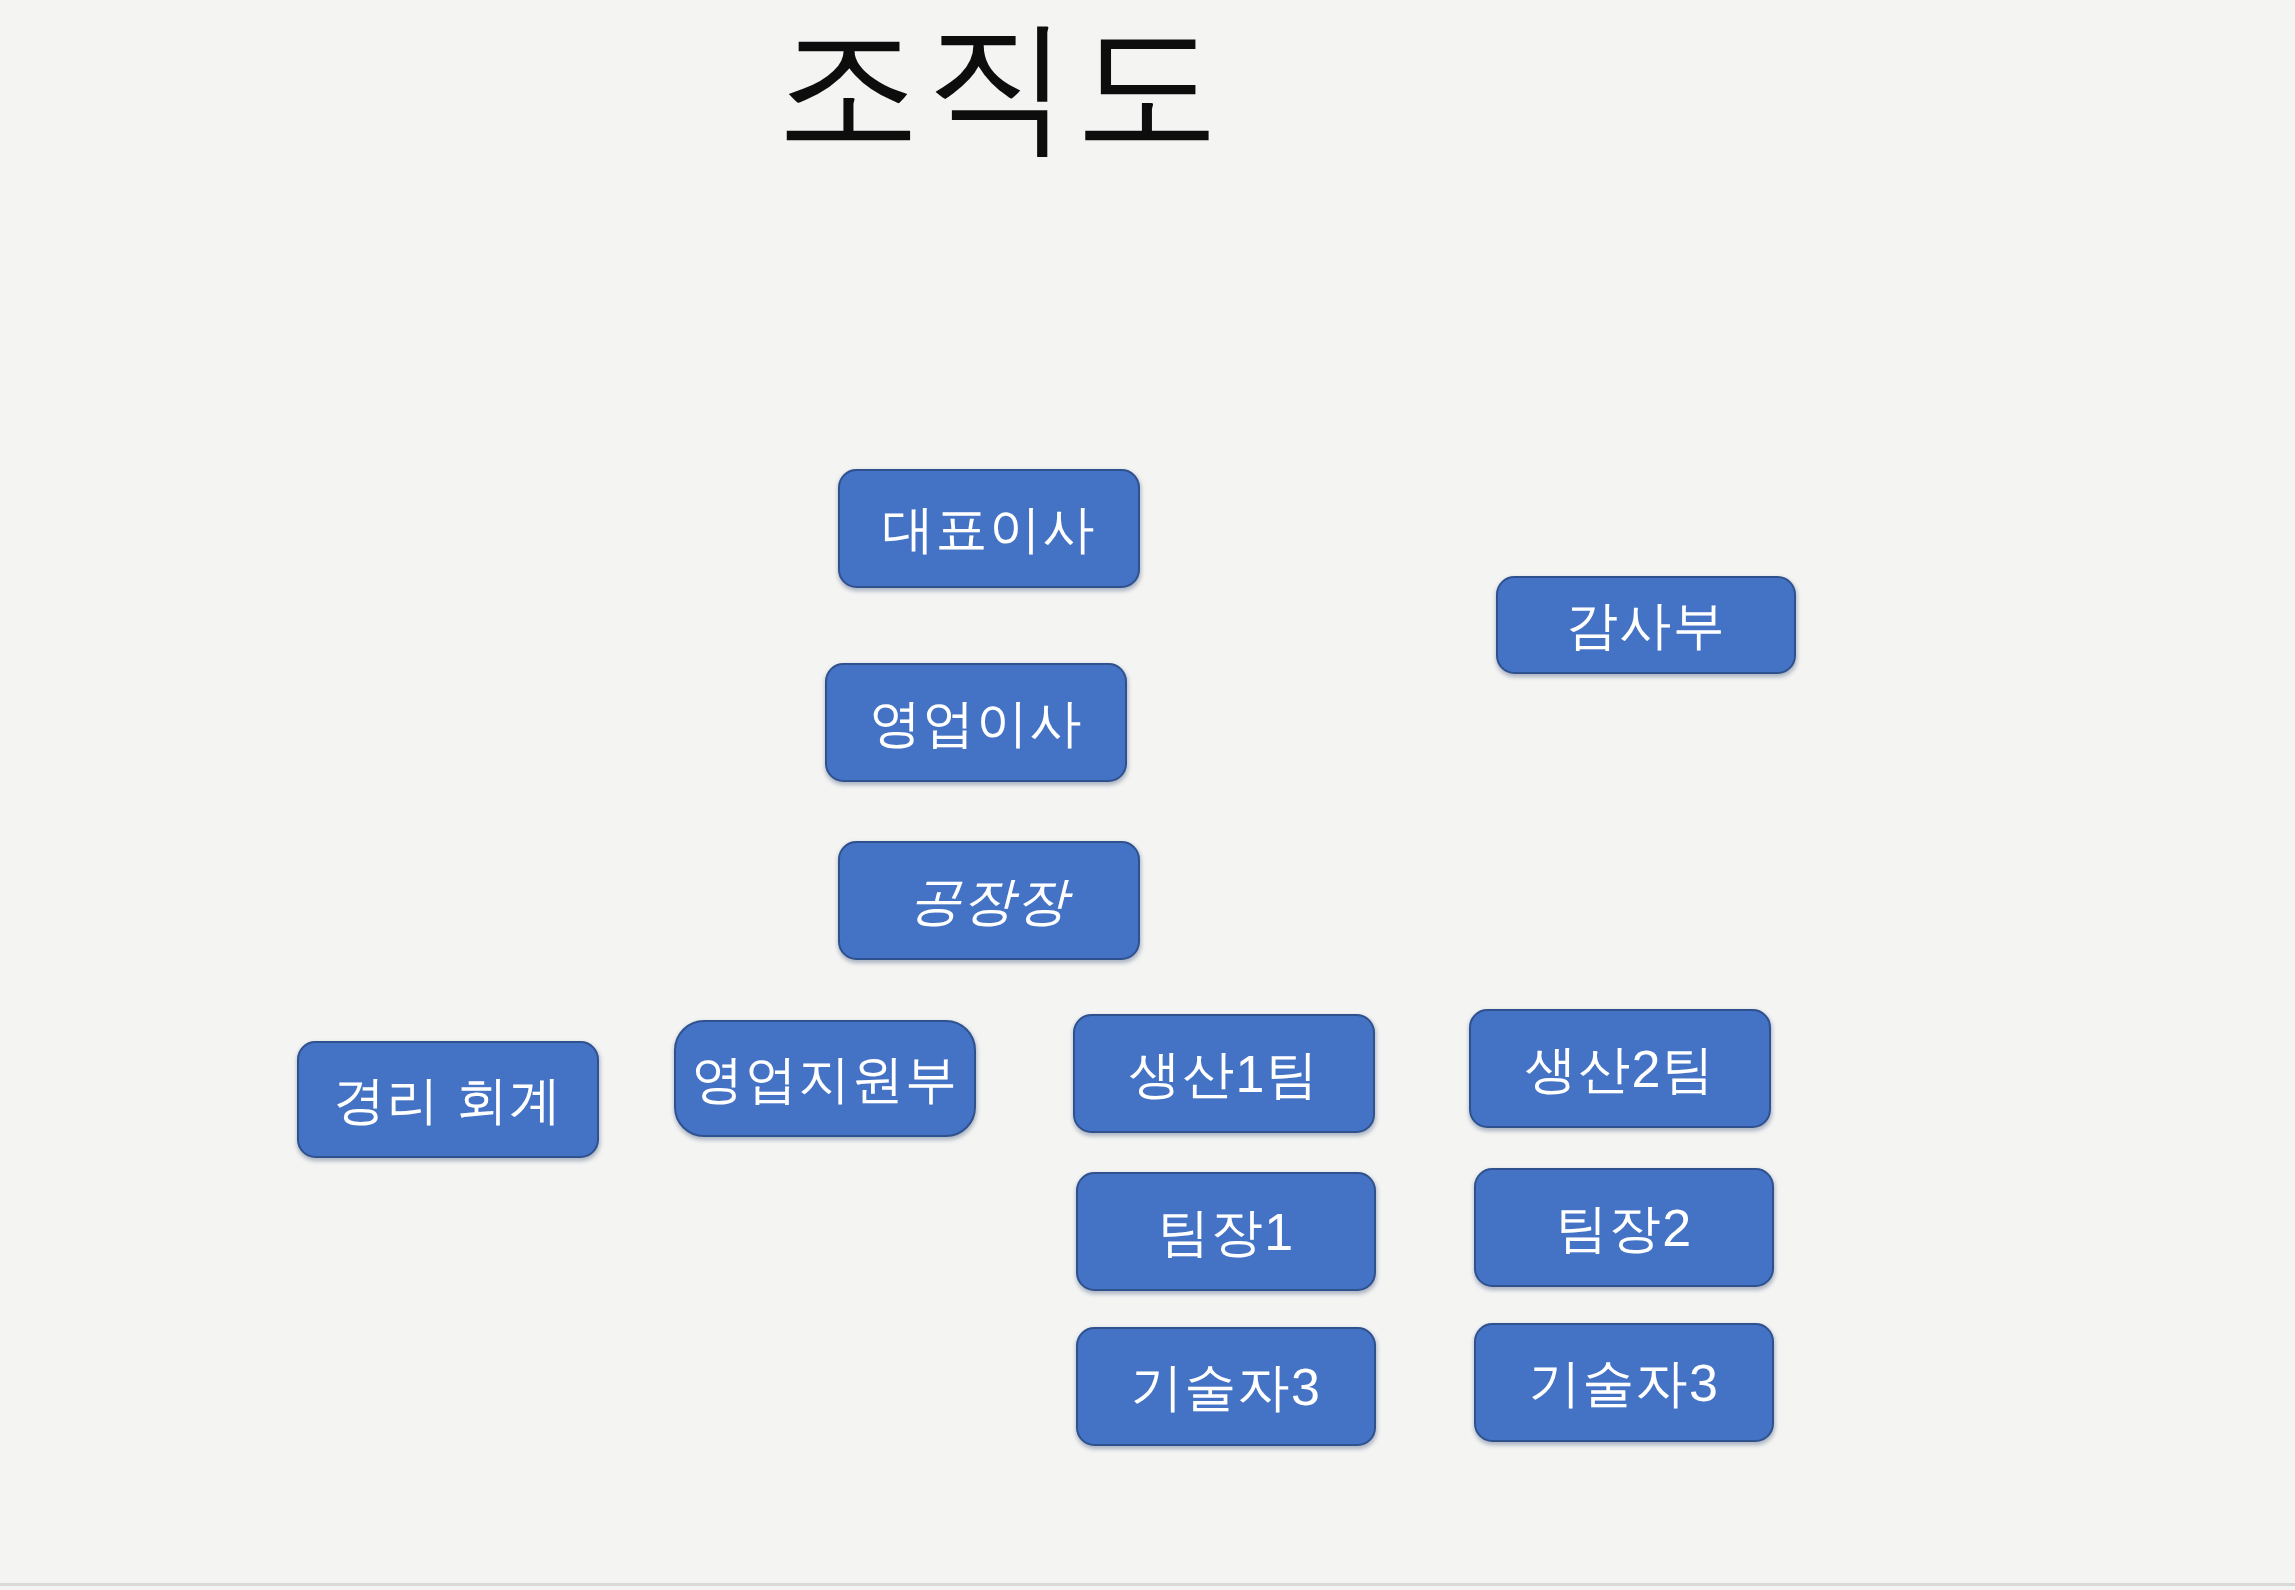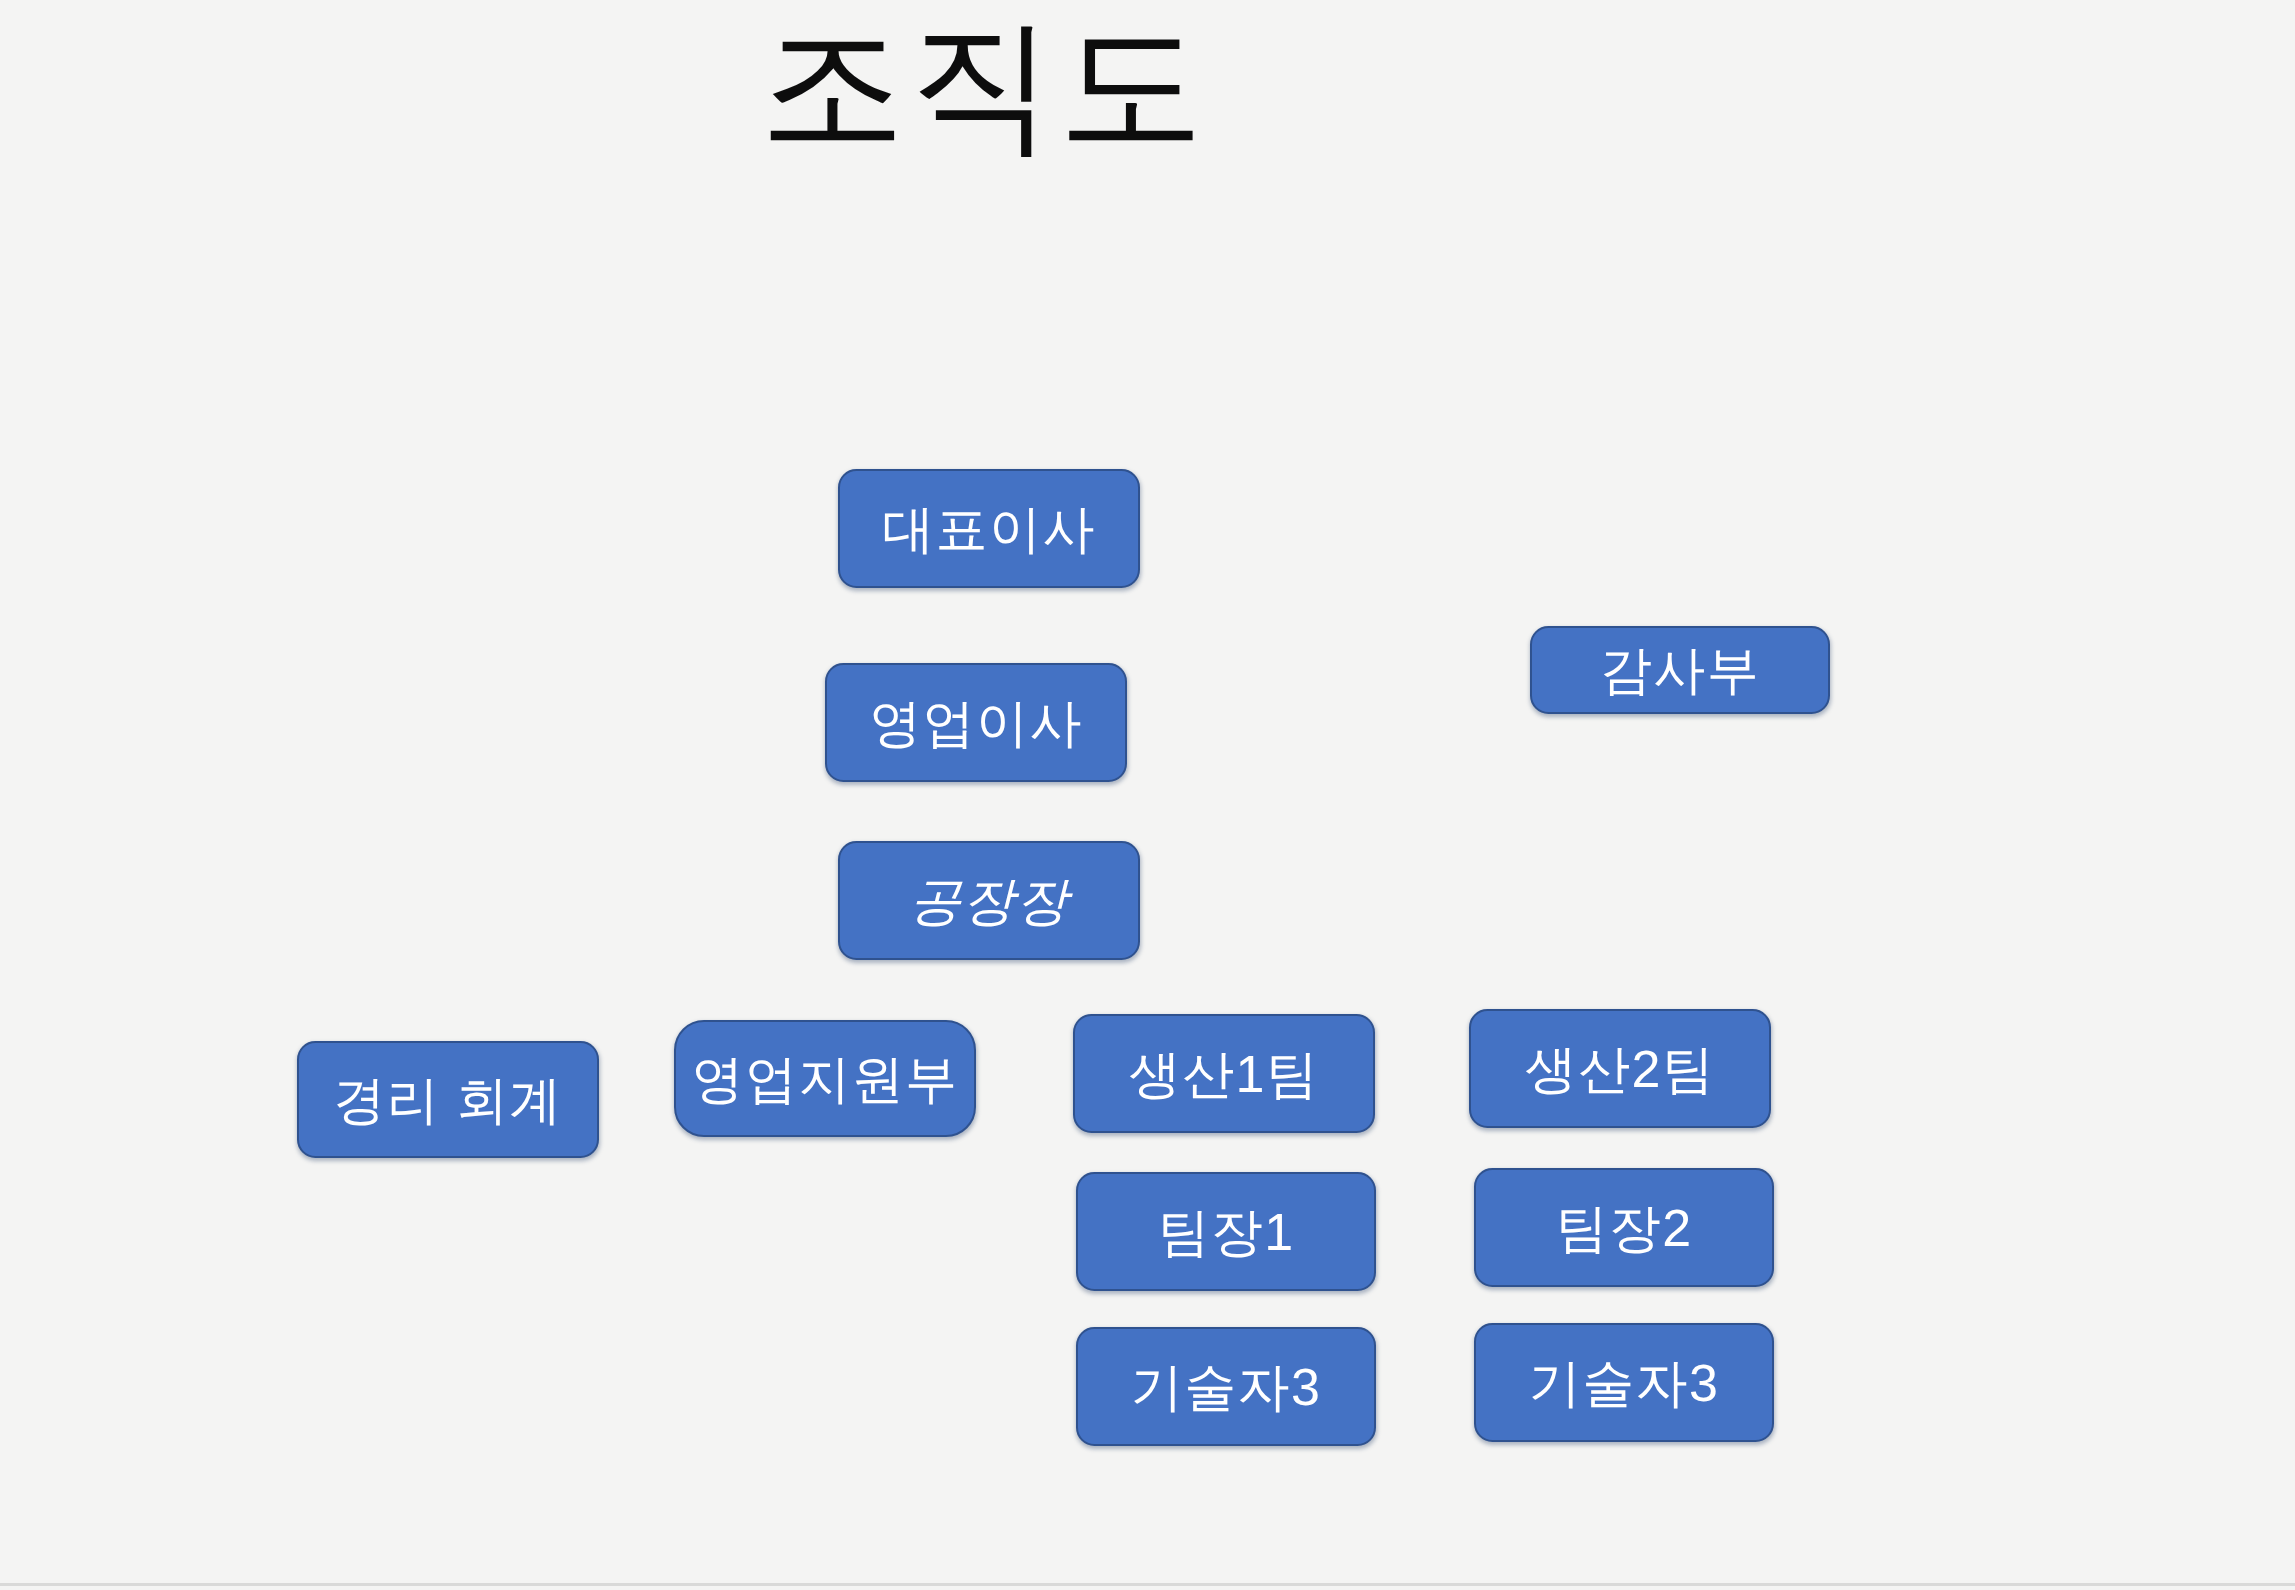--- a/index.html
+++ b/index.html
@@ -10,21 +10,21 @@
   .canvas {
     position: relative;
     width: 2295px;
     height: 1590px;
     background: var(--bg, #f4f4f3);
     overflow: hidden;
     font-family: "Liberation Sans", "DejaVu Sans", sans-serif;
   }
   .title-row {
     position: absolute;
-    left: 760px;
+    left: 776px;
     top: 5.7px;
     display: flex;
     align-items: baseline;
     gap: 45px;
     white-space: nowrap;
     color: var(--title-color, #0d0d0d);
   }
   .title-korean {
     font-size: 145px;
     font-weight: 400;
@@ -70,21 +70,21 @@
 
 <div class="canvas">
   <div class="title-row">
     <span class="title-korean">조직도</span>
   </div>
 
   <div id="nodes-layer">
       <div class="org-box" style="left: 838px; top: 469px; width: 302px; height: 119px;">
     <span class="org-label">대표이사</span>
   </div>
-      <div class="org-box" style="left: 1496px; top: 626px; width: 300px; height: 88px; margin-left: 34px;">
+      <div class="org-box" style="left: 1496px; top: 576px; width: 300px; height: 98px;">
     <span class="org-label">감사부</span>
   </div>
       <div class="org-box" style="left: 825px; top: 663px; width: 302px; height: 119px;">
     <span class="org-label">영업이사</span>
   </div>
       <div class="org-box" style="left: 838px; top: 841px; width: 302px; height: 119px; font-style: italic;">
     <span class="org-label">공장장</span>
   </div>
       <div class="org-box" style="left: 297px; top: 1041px; width: 302px; height: 117px;">
     <span class="org-label">경리 회계</span>

